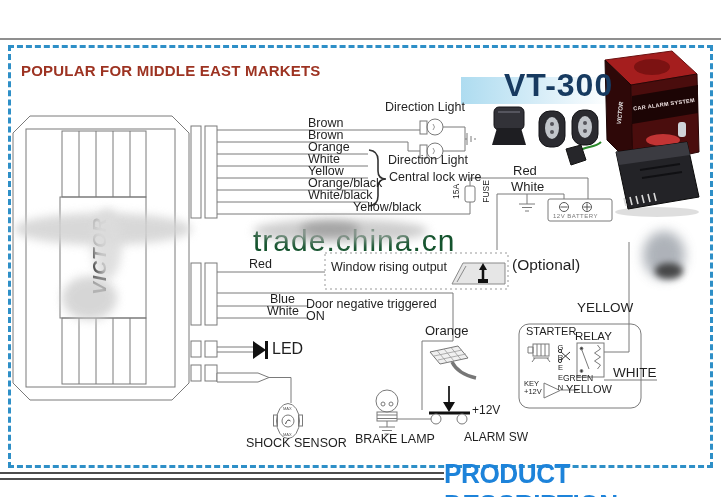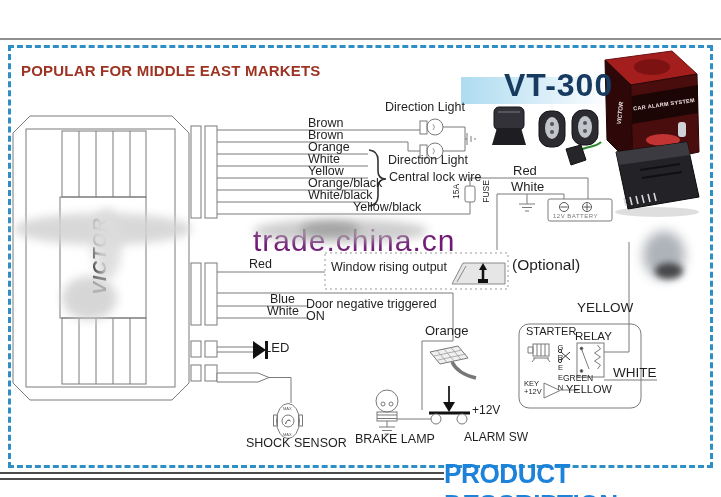--- a/index.html
+++ b/index.html
@@ -8,21 +8,21 @@
   .lbl{position:absolute;white-space:nowrap;color:#1f1f1f;font-size:12.5px;line-height:1.05;z-index:3;}
   .rot{transform:rotate(-90deg);}
   .blur{position:absolute;z-index:5;pointer-events:none;border-radius:50%;}
   svg.diagram-svg{position:absolute;left:0;top:0;z-index:2;}
   .dashed-frame{position:absolute;left:8px;top:45px;width:699px;height:417px;border:3px dashed #2e8fc7;z-index:1;}
   .header-rule{position:absolute;left:0;top:38px;width:721px;height:2px;background:#8f8f8f;z-index:1;}
   .page-title{position:absolute;left:8px;top:3px;font-size:17px;font-weight:bold;color:#17375e;z-index:3;}
   .heading{position:absolute;left:21px;top:61px;font-size:15px;font-weight:bold;color:#9d3322;line-height:20px;letter-spacing:.2px;z-index:3;}
   .model-band{position:absolute;left:461px;top:77px;width:150px;height:27px;background:linear-gradient(90deg,#aedcf0,#d9eef8 55%,rgba(255,255,255,0));z-index:2;}
   .model{position:absolute;left:504px;top:67px;font-size:32px;font-weight:bold;color:#173a60;letter-spacing:1px;z-index:3;}
-  .watermark{position:absolute;left:253px;top:224px;font-size:30px;color:#701a75;letter-spacing:1px;z-index:4;}
+  .watermark{position:absolute;left:253px;top:224px;font-size:30px;color:#14532d;letter-spacing:1px;z-index:4;}
   .victor-unit{position:absolute;left:55px;top:245px;width:90px;text-align:center;font-size:19px;font-weight:bold;font-style:italic;color:#111;transform:rotate(-90deg);z-index:3;letter-spacing:1px;}
   .green-vert{position:absolute;left:556px;top:343px;font-size:7.5px;color:#222;writing-mode:vertical-rl;text-orientation:upright;z-index:3;letter-spacing:1px;}
   .section-title{position:absolute;left:444px;top:459px;font-size:27px;font-weight:bold;color:#1d83da;transform:scaleX(.97);transform-origin:left;letter-spacing:-.5px;z-index:6;}
   .dbl-line{position:absolute;left:0;width:444px;height:2px;background:#4d4d4d;z-index:6;}
   .tiny{font-size:7.5px;line-height:8px;}
   .box-label{position:absolute;left:633px;top:101px;width:66px;font-size:5.5px;font-weight:bold;color:#f3e6e6;transform:rotate(-8deg);z-index:4;letter-spacing:.3px;}
   .box-brand{position:absolute;left:600px;top:110px;width:40px;text-align:center;font-size:6px;font-weight:bold;font-style:italic;color:#e9e9e9;transform:rotate(-84deg);z-index:4;}
 </style>
 </head>
 <body>
@@ -252,21 +252,21 @@
   <div class="lbl" style="left:575px;top:330px;font-size:11.5px;">RELAY</div>
   <div class="green-vert">GREEN</div>
   <div class="lbl" style="left:563px;top:374px;font-size:8.5px;">GREEN</div>
   <div class="lbl" style="left:566px;top:384px;font-size:11px;">YELLOW</div>
   <div class="lbl tiny" style="left:524px;top:380px;">
     <div>KEY</div>
     <div>+12V</div>
   </div>
   <div class="lbl" style="left:613px;top:366px;font-size:13.5px;">WHITE</div>
 
-  <div class="lbl" style="left:264px;top:341px;font-size:13px;">LED</div>
+  <div class="lbl" style="left:272px;top:341px;font-size:16px;">LED</div>
   <div class="lbl" style="left:246px;top:437px;">SHOCK SENSOR</div>
   <div class="lbl" style="left:355px;top:433px;text-align:center;">BRAKE LAMP</div>
   <div class="lbl" style="left:472px;top:404px;font-size:12px;">+12V</div>
   <div class="lbl" style="left:464px;top:431px;font-size:12px;">ALARM SW</div>
 
   <div class="victor-unit">VICTOR</div>
   <div class="box-label">CAR ALARM SYSTEM</div>
   <div class="box-brand">VICTOR</div>
 
   <div class="blur" style="left:253px;top:219px;width:175px;height:24px;background:#b9b9b9;opacity:.7;filter:blur(5px);"></div>

